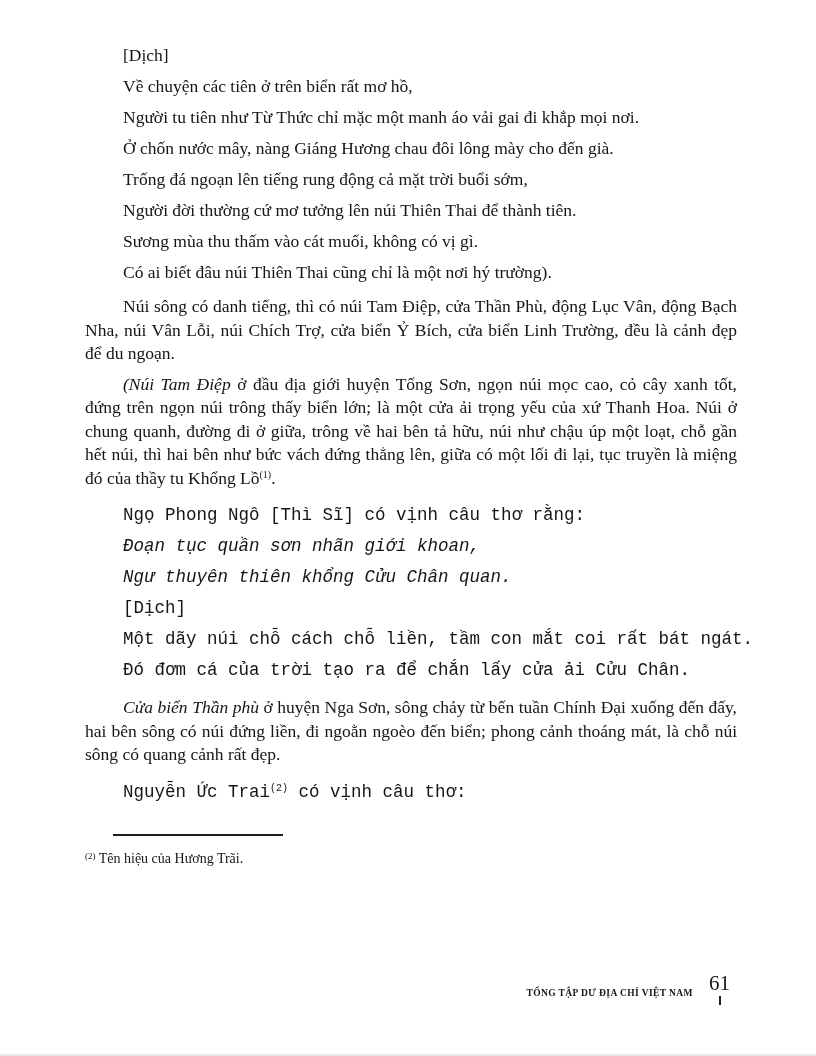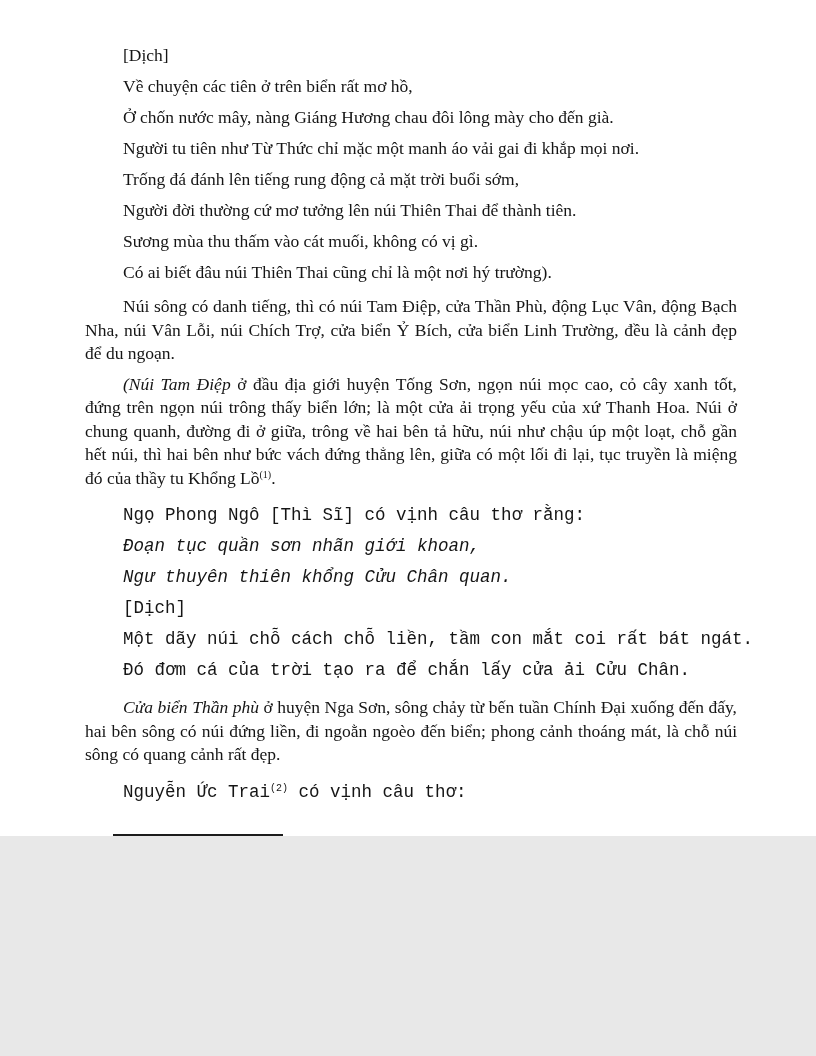--- a/index.html
+++ b/index.html
@@ -1,19 +1,19 @@
 <!DOCTYPE html>
 <html><head>
 <meta charset="utf-8">
 <style>
   html, body { margin: 0; padding: 0; background: #e8e8e8; }
   .page {
     position: relative;
     width: 816px;
-    height: 836px;
+    height: 1054px;
     margin: 0 auto;
     background: #ffffff;
     font-family: "Liberation Serif", "DejaVu Serif", serif;
     color: #151515;
     overflow: hidden;
   }
   .content {
     position: absolute;
     left: 85px;
     top: 40px;
@@ -96,23 +96,23 @@
   }
 </style>
 </head>
 <body>
 
 <div class="page">
   <div class="content">
 
     <p class="pline">[Dịch]</p>
     <p class="pline">Về chuyện các tiên ở trên biển rất mơ hồ,</p>
+    <p class="pline">Người tu tiên như Từ Thức chỉ mặc một manh áo vải gai đi khắp mọi nơi.</p>
     <p class="pline">Ở chốn nước mây, nàng Giáng Hương chau đôi lông mày cho đến già.</p>
-    <p class="pline">Người tu tiên như Từ Thức chỉ mặc một manh áo vải gai đi khắp mọi nơi.</p>
-    <p class="pline">Trống đá đánh lên tiếng rung động cả mặt trời buổi sớm,</p>
+    <p class="pline">Trống đá ngoạn lên tiếng rung động cả mặt trời buổi sớm,</p>
     <p class="pline">Người đời thường cứ mơ tưởng lên núi Thiên Thai để thành tiên.</p>
     <p class="pline">Sương mùa thu thấm vào cát muối, không có vị gì.</p>
     <p class="pline">Có ai biết đâu núi Thiên Thai cũng chỉ là một nơi hý trường).</p>
 
     <p class="para">Núi sông có danh tiếng, thì có núi Tam Điệp, cửa Thần Phù, động Lục Vân, động Bạch Nha, núi Vân Lỗi, núi Chích Trợ, cửa biển Ỷ Bích, cửa biển Linh Trường, đều là cảnh đẹp để du ngoạn.</p>
 
     <p class="para"><i>(Núi Tam Điệp</i><span> ở đầu địa giới huyện Tống Sơn, ngọn núi mọc cao, cỏ cây xanh tốt, đứng trên ngọn núi trông thấy biển lớn; là một cửa ải trọng yếu của xứ Thanh Hoa. Núi ở chung quanh, đường đi ở giữa, trông về hai bên tả hữu, núi như chậu úp một loạt, chỗ gần hết núi, thì hai bên như bức vách đứng thẳng lên, giữa có một lối đi lại, tục truyền là miệng đó của thầy tu Khổng Lồ</span><sup>(1)</sup><span>.</span></p>
 
     <p class="vline gap-top">Ngọ Phong Ngô [Thì Sĩ] có vịnh câu thơ rằng:</p>
     <p class="vline italic">Đoạn tục quần sơn nhãn giới khoan,</p>
@@ -124,13 +124,20 @@
     <p class="para gap-top"><i>Cửa biển Thần phù</i><span> ở huyện Nga Sơn, sông chảy từ bến tuần Chính Đại xuống đến đấy, hai bên sông có núi đứng liền, đi ngoằn ngoèo đến biển; phong cảnh thoáng mát, là chỗ núi sông có quang cảnh rất đẹp.</span></p>
 
     <p class="vline gap-top"><span>Nguyễn Ức Trai</span><sup>(2)</sup><span> có vịnh câu thơ:</span></p>
 
     <div class="fn-rule"></div>
 
     <p class="footnote"><sup>(2)</sup><span> Tên hiệu của Hương Trãi.</span></p>
 
   </div>
 
+  <div class="footer">
+    <span class="footer-title">TỔNG TẬP DƯ ĐỊA CHÍ VIỆT NAM</span>
+    <span class="page-num-wrap">
+      <span class="page-num">61</span>
+      <span class="page-tick"></span>
+    </span>
+  </div>
 </div>
 
 </body></html>

